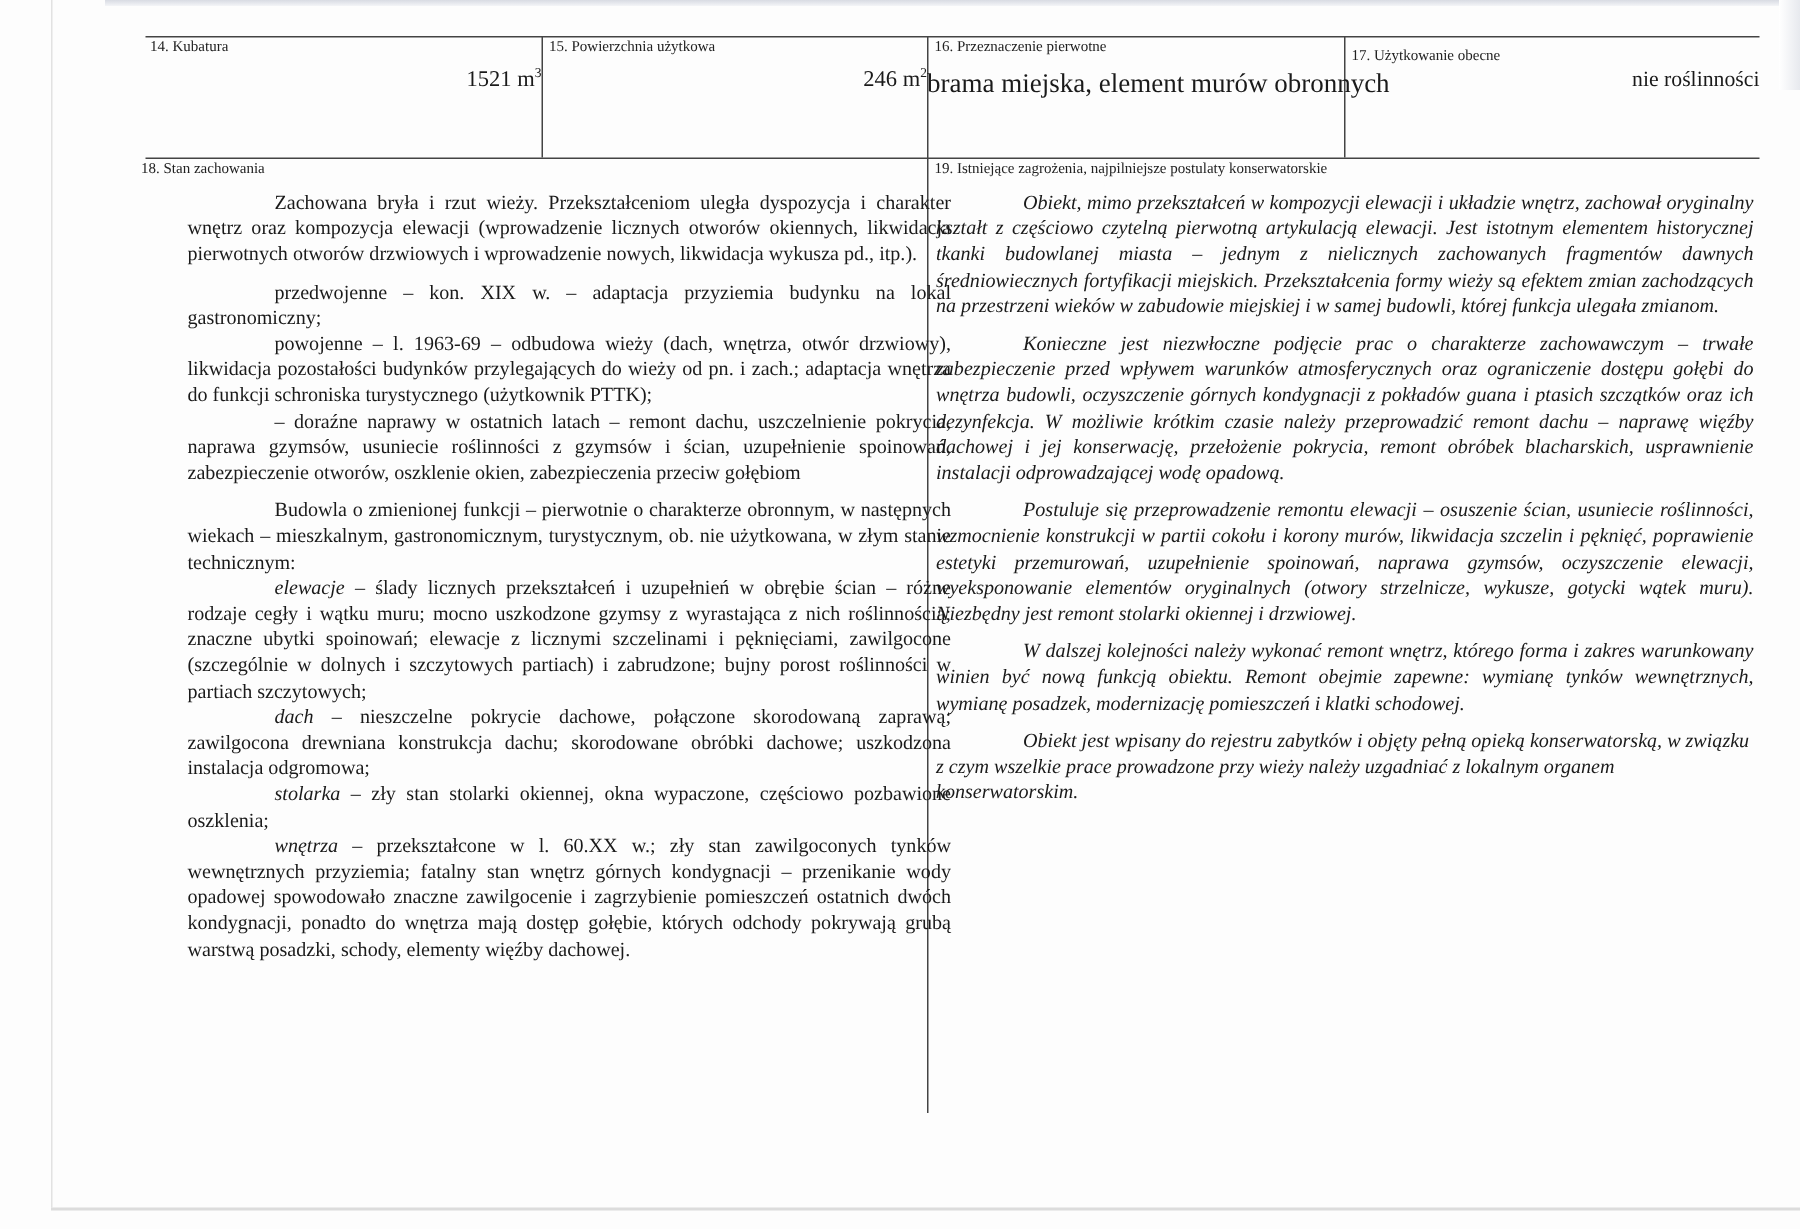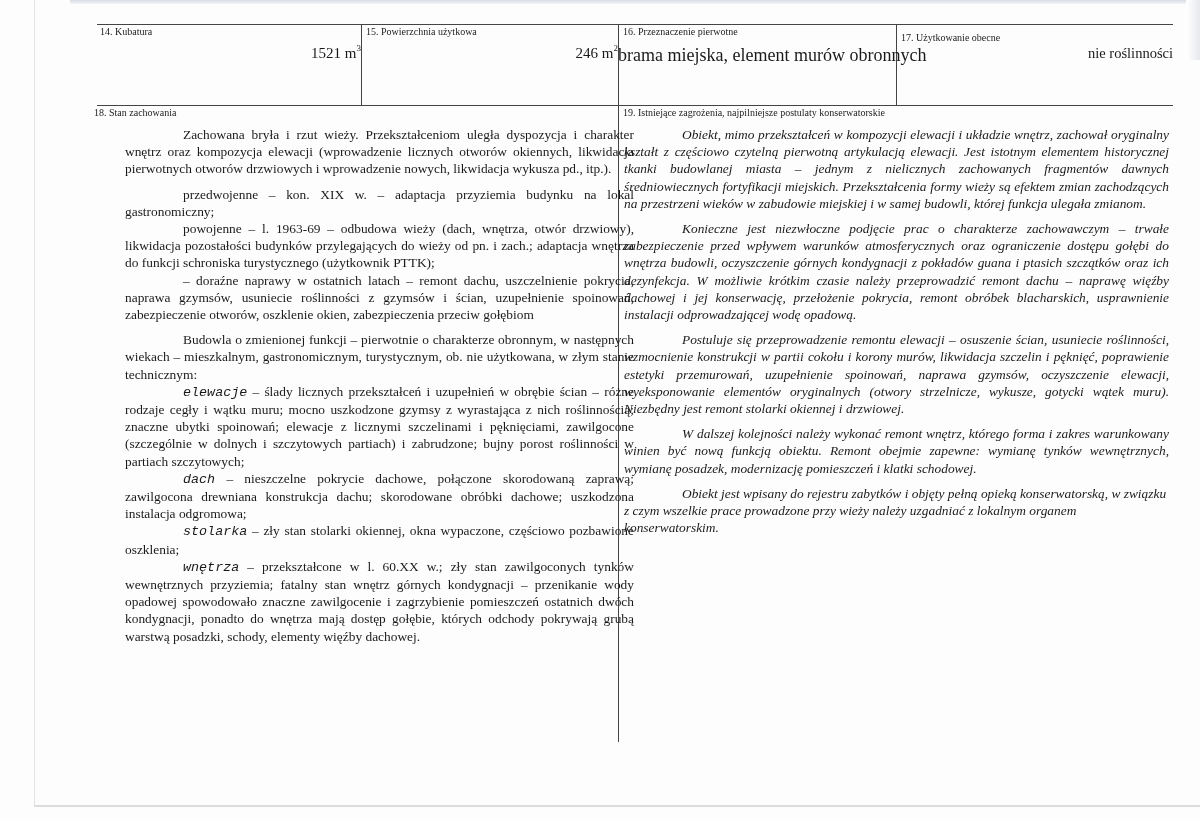--- a/index.html
+++ b/index.html
@@ -12,21 +12,21 @@
   .frame-left { position: absolute; left: 34px; top: 0; width: 1px; height: 805px; background: #e2e2e2; }
   .frame-bottom { position: absolute; left: 34px; top: 805px; width: 1166px; height: 2px; background: #dcdcdc; }
   .hline { position: absolute; height: 1px; background: #444; }
   .vline { position: absolute; width: 1px; background: #444; }
   .label { position: absolute; font-family: Liberation Serif, serif; font-size: 10px; color: #222; white-space: nowrap; }
   .value { position: absolute; font-size: 15px; text-align: right; white-space: nowrap; }
   .value sup { font-size: 9px; vertical-align: top; position: relative; top: -2px; }
   .textblock { position: absolute; font-size: 13.4px; line-height: 17.2px; text-align: justify; }
   .textblock p { margin: 0 0 8px 0; text-indent: 58px; }
   .textblock p.tight { margin-bottom: 0; }
-  .textblock em { font-style: italic; font-family: Liberation Mono, monospace; }
+  .textblock em { font-style: italic; }
 </style>
 </head>
 <body>
 
 <div class="scan-top"></div>
 <div class="scan-right"></div>
 <div class="frame-left"></div>
 <div class="frame-bottom"></div>
 
 <div class="hline" style="left:97px; top:24px; width:1076px;"></div>

